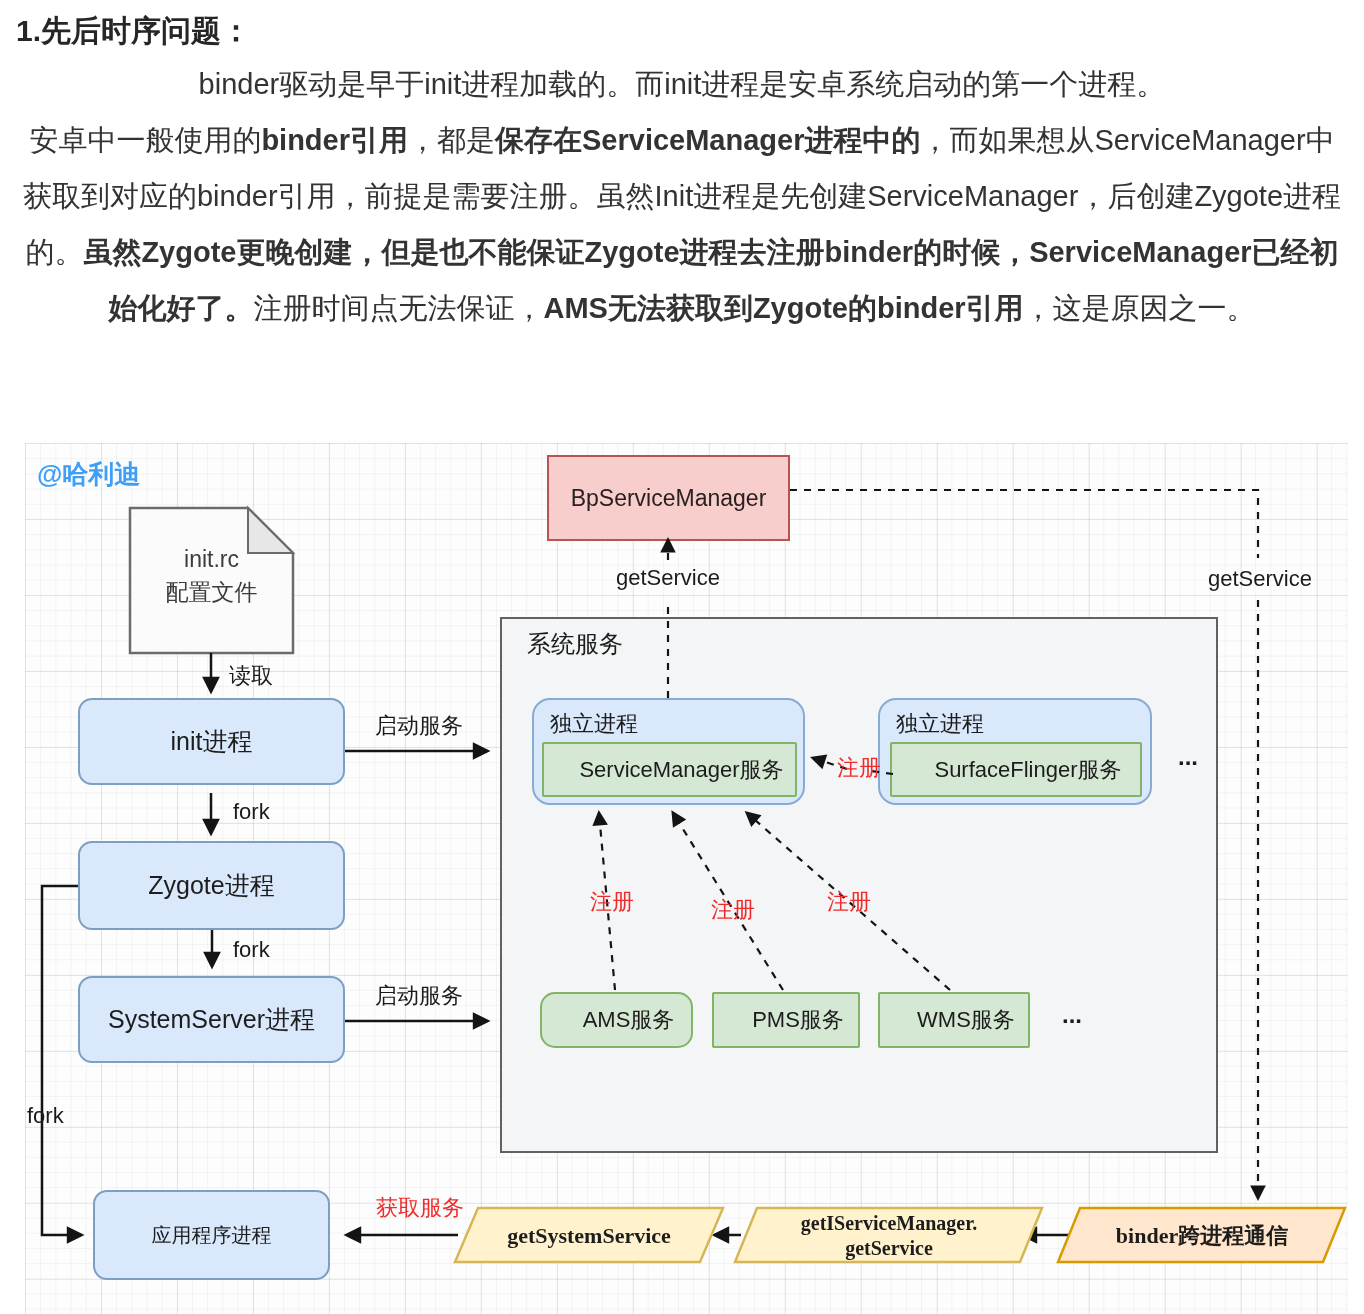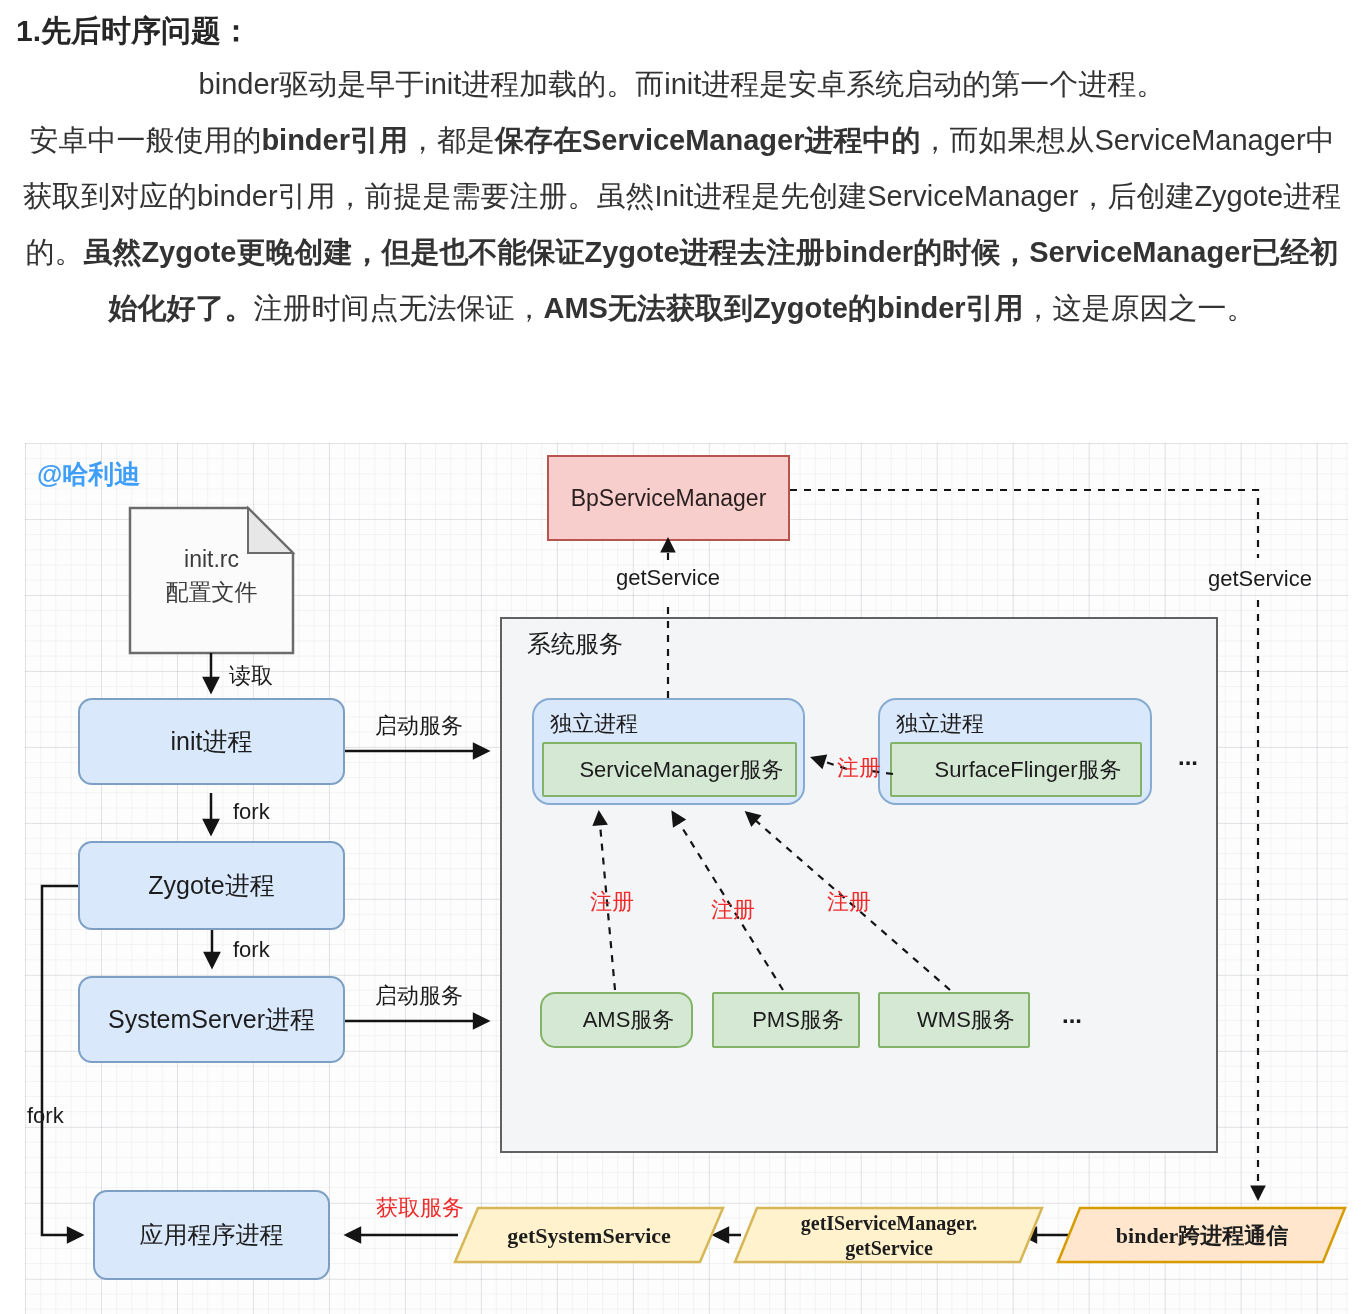--- a/index.html
+++ b/index.html
@@ -59,21 +59,21 @@
 
   <div class="abs node green" style="left:515px;top:549px;width:153px;height:56px;border-radius:15px;">AMS服务</div>
   <div class="abs node green" style="left:687px;top:549px;width:148px;height:56px;">PMS服务</div>
   <div class="abs node green" style="left:853px;top:549px;width:152px;height:56px;">WMS服务</div>
 
   <div class="abs node pink" style="left:522px;top:12px;width:243px;height:86px;">BpServiceManager</div>
 
   <div class="abs node blue" style="left:53px;top:255px;width:267px;height:87px;">init进程</div>
   <div class="abs node blue" style="left:53px;top:398px;width:267px;height:89px;">Zygote进程</div>
   <div class="abs node blue" style="left:53px;top:533px;width:267px;height:87px;">SystemServer进程</div>
-  <div class="abs node blue" style="left:68px;top:747px;width:237px;height:90px;font-size:24px;">应用程序进程</div>
+  <div class="abs node blue" style="left:68px;top:747px;width:237px;height:90px;font-size:20px;">应用程序进程</div>
 
   <svg width="1323" height="871" viewBox="0 0 1323 871">
     <defs>
       <marker id="arr" viewBox="0 0 12 12" refX="9" refY="6" markerWidth="8.5" markerHeight="8.5" orient="auto-start-reverse">
         <path d="M1,1 L11,6 L1,11 Z" fill="#141414"></path>
       </marker>
     </defs>
 
     <g>
       <polygon points="105,65 223,65 268,110 268,210 105,210" fill="#fbfbfb" stroke="#6b6b6b" stroke-width="2.5"></polygon>

